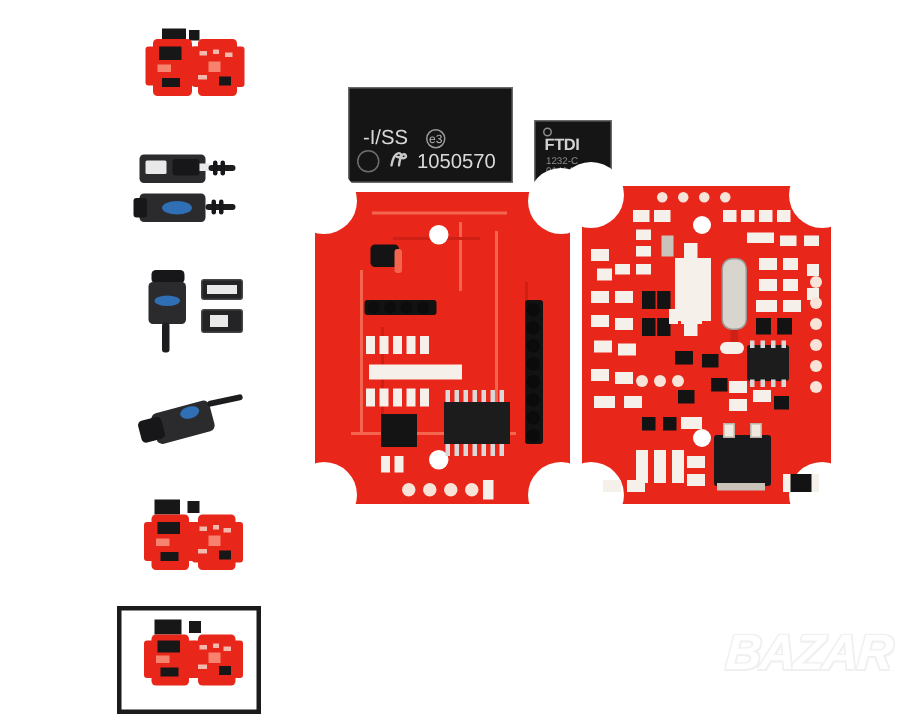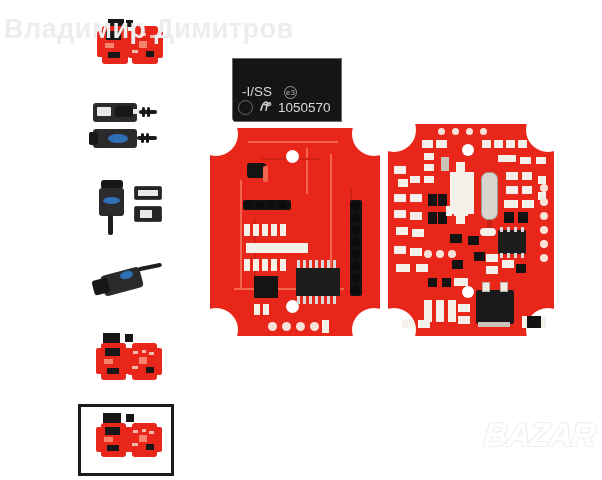--- a/index.html
+++ b/index.html
@@ -104,21 +104,20 @@
   .pad-s { position:absolute; background:#f8e3d8; }
   .xtal { position:absolute; background:#d8d5cf; border:1px solid #9c9a95; border-radius:7px; }
   .bigblk { position:absolute; background:#19191b; border-radius:2px; }
   .cap-t { position:absolute; background:#efe9df; border:1px solid #b9b2a7; }
 </style>
 </head>
 <body>
 
 <div id="root">
 
-  <div class="wm-name">Владимир Димитров</div>
 
   <div class="wm-bazar">
     <span>BAZAR</span>
   </div>
 
   <div class="rail">
 
     <div class="thumb" style="top:4px">
       <div class="thumb-inner">
         <div class="mini-chip" style="left:24px;top:2px;width:16px;height:8px"></div>
@@ -227,20 +226,27 @@
       <div class="l2">-I/SS</div>
       <div class="dot-e">e3</div>
       <div class="mlogo">
         <svg viewBox="0 0 24 24" width="16" height="15">
           <path d="M4 18 C6 6, 12 3, 14 6 C15.5 8.5, 12 10, 10 9 M12 18 C13 8, 17 4, 19 7 C20.5 9.5, 17 11, 15 10" stroke="#c9c9c9" stroke-width="2.6" fill="none" stroke-linecap="round"></path>
         </svg>
       </div>
       <div class="l3">1050570</div>
     </div>
 
+    <div class="chip-inset chip-ftdi">
+      <div class="fdot"></div>
+      <div class="f1">FTDI</div>
+      <div class="f2">1232-C</div>
+      <div class="f3">0141441</div>
+      <div class="f4">FT232RQ</div>
+    </div>
 
     <div class="board board-l">
 
       <div class="notch-c" style="left:-16px;top:-16px;width:44px;height:44px"></div>
       <div class="notch-c" style="right:-16px;top:-16px;width:44px;height:44px"></div>
       <div class="notch-c" style="left:-16px;bottom:-16px;width:44px;height:44px"></div>
       <div class="notch-c" style="right:-16px;bottom:-16px;width:44px;height:44px"></div>
 
       <div class="trace" style="left:38px;top:13px;width:90px;height:2px"></div>
       <div class="trace" style="left:30px;top:52px;width:2px;height:110px"></div>

